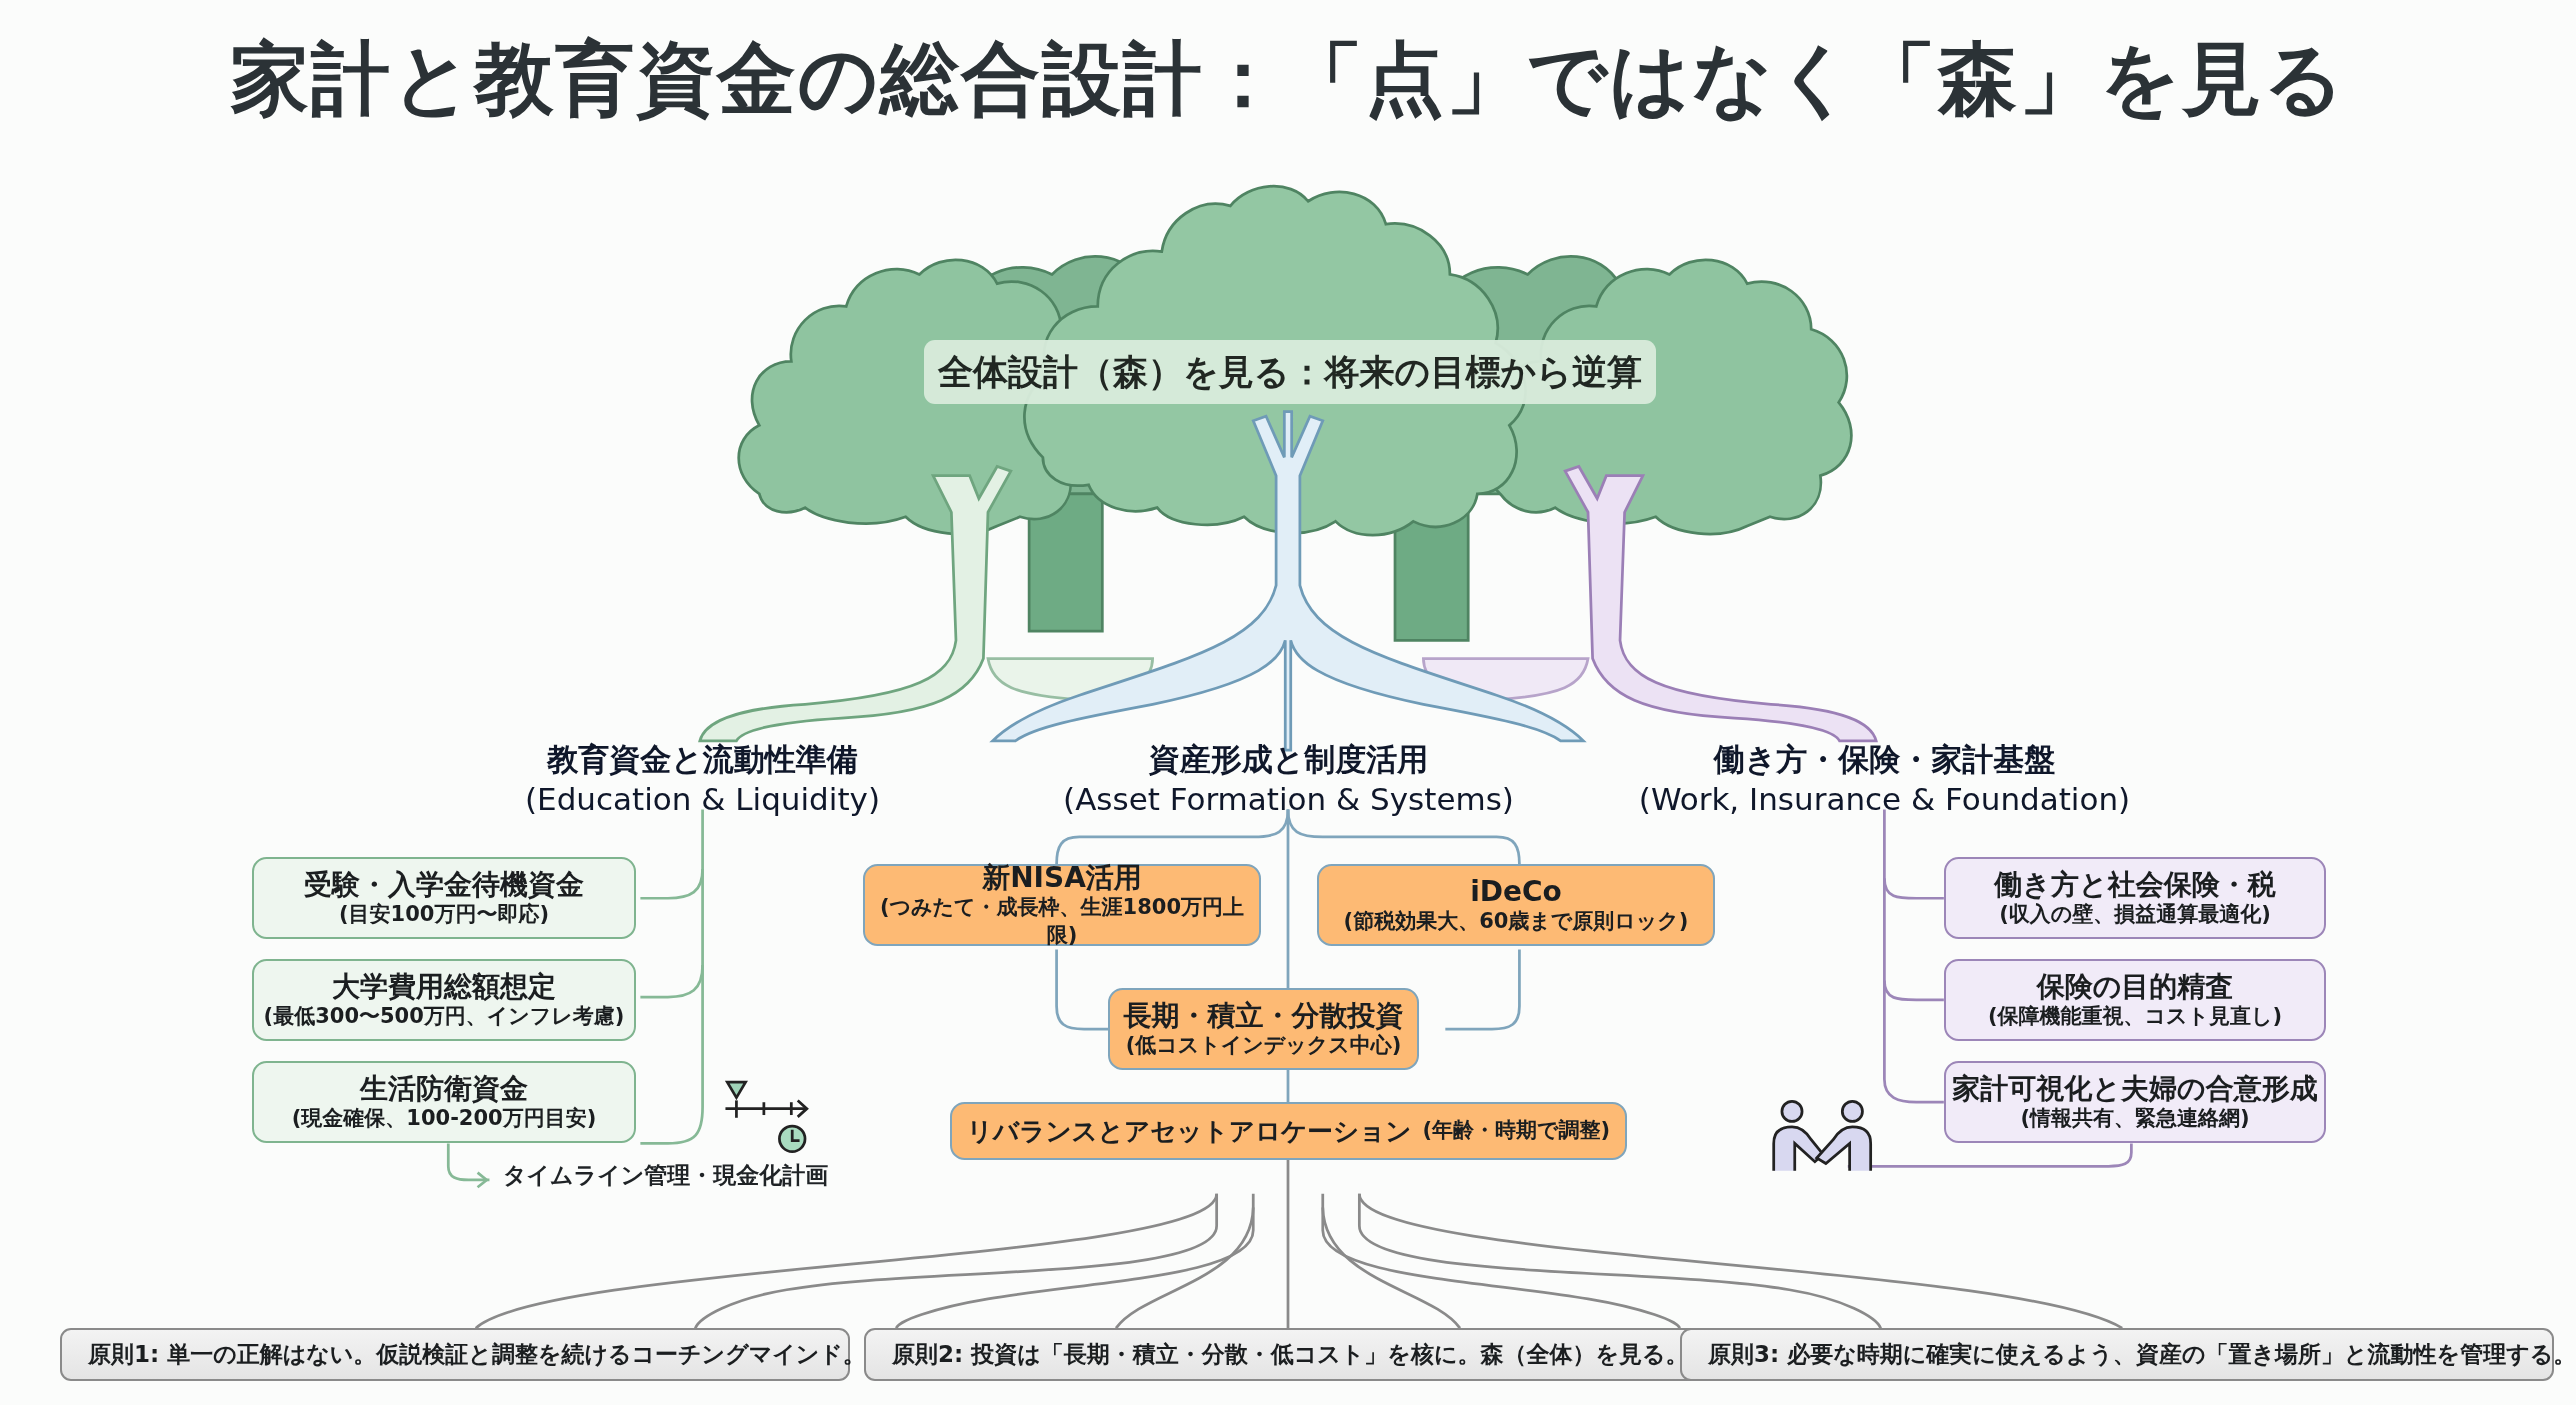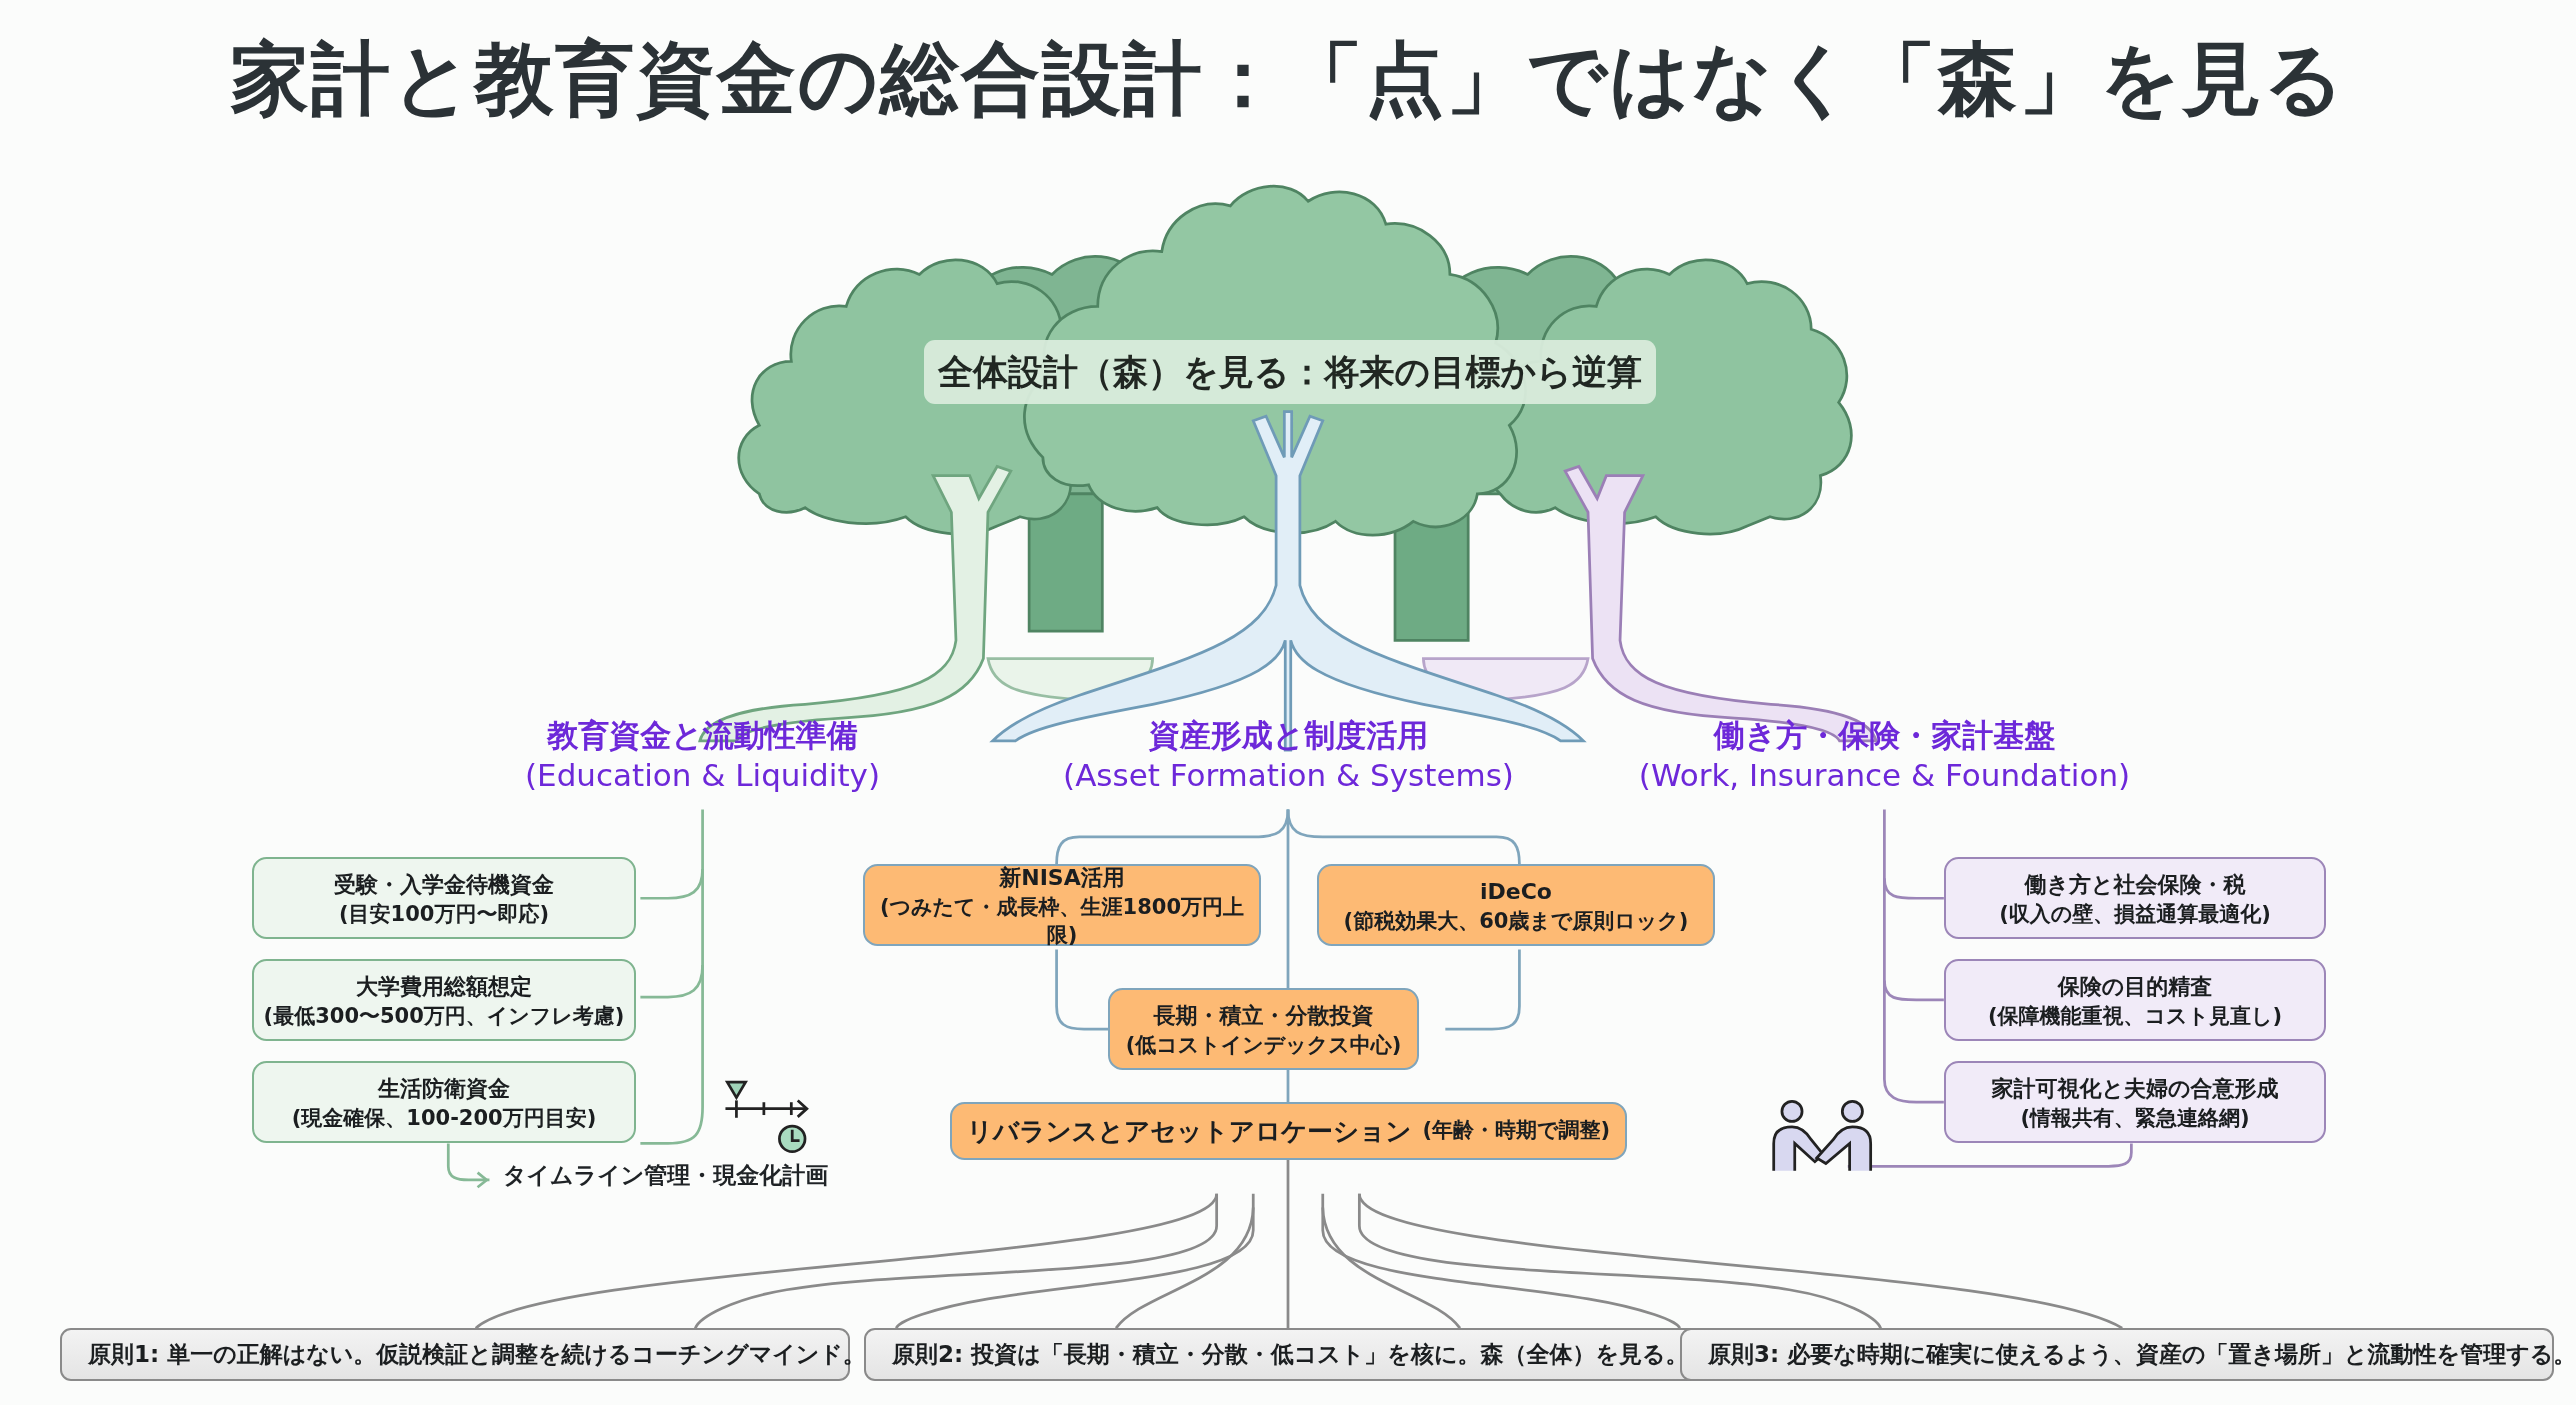--- a/index.html
+++ b/index.html
@@ -10,27 +10,27 @@
   .abs { position: absolute; }
   #title {
     left: 0; top: 27.4px; width: 2576px; text-align: center;
     font-size: 79px; font-weight: bold; color: #2b3236; letter-spacing: 1.8px;
   }
   svg#art { position: absolute; left: 0; top: 0; }
   .forest-label {
     left: 924px; top: 340px; width: 732px; height: 64px; background: #d9ecdc; opacity: 0.95;
     border-radius: 11px; text-align: center; line-height: 64px; font-size: 35px; font-weight: bold; color: #1b1f1c;
   }
-  .branch-title { text-align: center; font-size: 31px; line-height: 40px; color: #6d28d9; }
+  .branch-title { text-align: center; font-size: 31px; line-height: 40px; color: #0f172a; margin-top: 24px; }
   .branch-title .jp { font-weight: bold; }
   .box {
     position: absolute; border: 2.7px solid; border-radius: 14.6px; text-align: center;
     box-sizing: border-box; display: flex; flex-direction: column; justify-content: center; align-items: center;
   }
-  .box .main { font-size: 22px; font-weight: bold; line-height: 33px; color: #1b1e20; }
+  .box .main { font-size: 28px; font-weight: bold; line-height: 33px; color: #1b1e20; }
   .box .sub { font-size: 21px; font-weight: bold; line-height: 27.4px; color: #1b1e20; }
   .green { border-color: #7fb48f; background: #eef6ef; }
   .blue { border-color: #7fa5bc; background: #fdba74; }
   .purple { border-color: #9c86b8; background: #f1ebf8; }
   .principle {
     position: absolute; top: 1328px; height: 53px; border: 2.7px solid #8a8a8a; border-radius: 11px;
     background: linear-gradient(#f3f3f3, #e4e4e4); box-sizing: border-box; font-size: 23px; font-weight: bold;
     line-height: 48px; padding-left: 26px; color: #1b1e20; white-space: nowrap;
   }
   .timeline-text { left: 503px; top: 1160px; font-size: 23px; font-weight: bold; }

